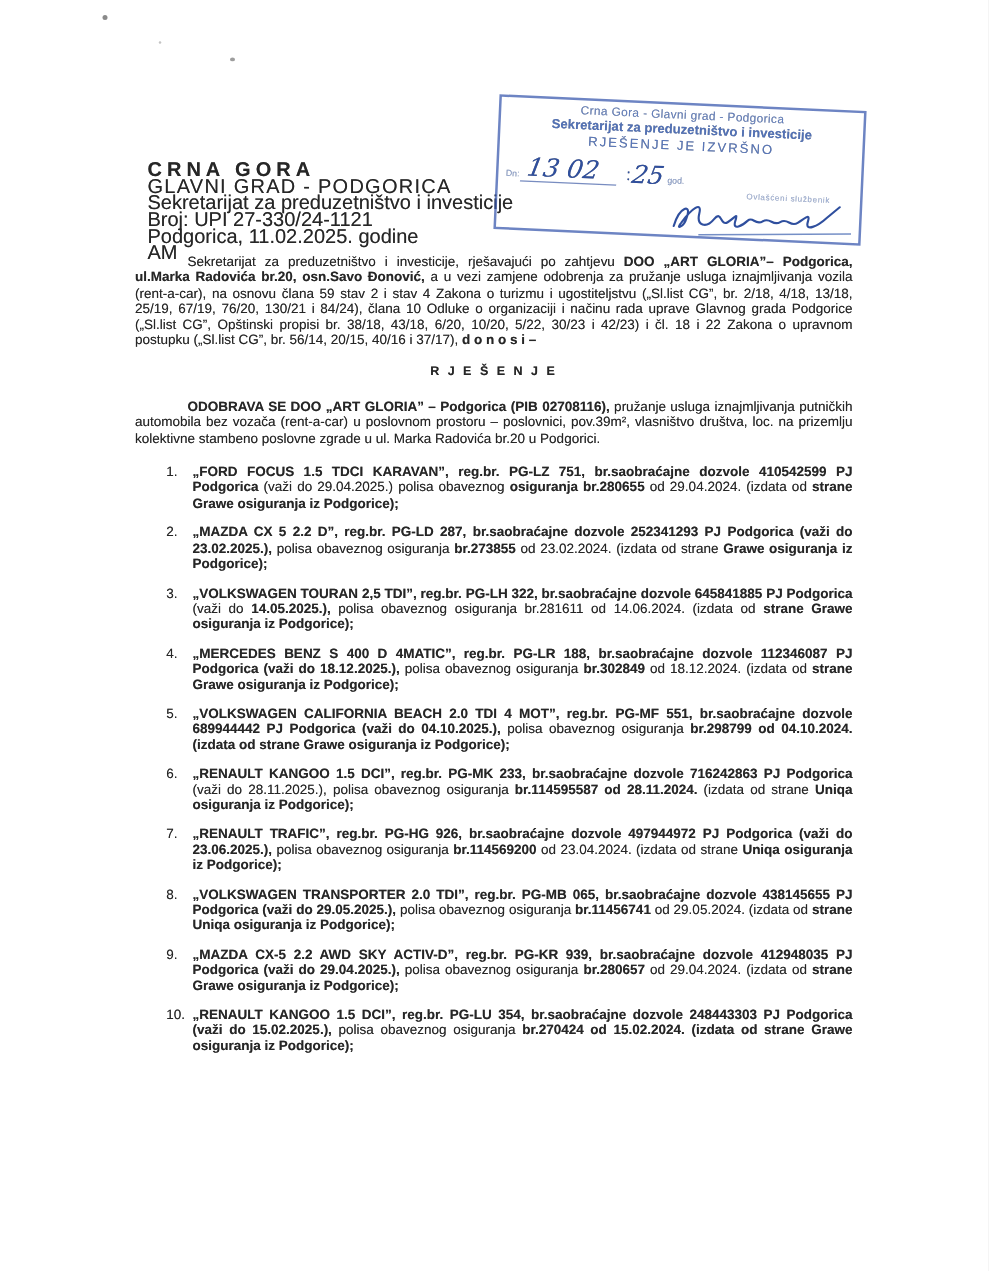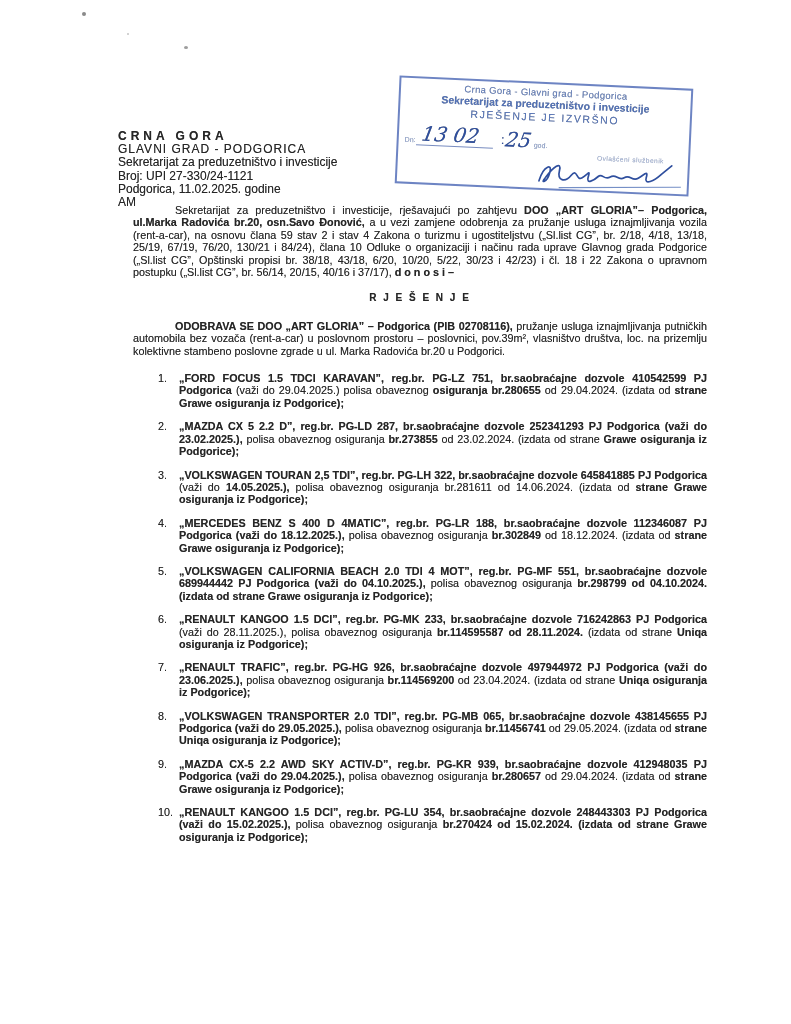--- a/index.html
+++ b/index.html
@@ -10,21 +10,21 @@
   }
   .scan-tone { text-shadow:0 0 0.45px rgba(40,40,40,0.55); }
 
   
   .speck { position:absolute; background:#8a8a8a; border-radius:50%; }
   .speck.s1 { left:82px;  top:12px; width:4px; height:4px; }
   .speck.s2 { left:184px; top:46px; width:4px; height:3px; background:#9d9d9d; }
   .speck.s3 { left:127px; top:33px; width:2px; height:2px; background:#c4c4c4; }
 
   
-  .letterhead { position:absolute; left:118px; top:130px; font-size:12px; line-height:13.2px; }
+  .letterhead { position:absolute; left:118px; top:130px; font-size:16px; line-height:13.2px; }
   .lh-country { font-weight:bold; letter-spacing:4px; }
   .lh-city    { letter-spacing:1px; }
 
   
   .stamp {
     position:absolute; left:397px; top:82px; width:294px; height:108px;
     transform:rotate(2.6deg); transform-origin:center;
     border:2px solid rgba(52,84,172,0.72);
     color:#3b5fae; padding:3px 6px 2px; box-sizing:border-box;
   }
@@ -39,21 +39,21 @@
   }
   .st-hw-date { border-bottom:1.3px solid rgba(47,79,158,.65); padding:0 16px 1px 4px; }
   .st-colon { font-size:13px; margin:0 1px 2px 6px; color:#2f4f9e; }
   .st-year-suffix { font-size:7px; opacity:.6; margin-left:3px; padding-bottom:2px; }
   .st-sign-row { position:relative; height:28px; }
   .st-official { position:absolute; right:18px; top:1px; font-size:6.5px; opacity:.5; letter-spacing:.5px; }
   .st-signature { position:absolute; right:-10px; bottom:-14px; width:160px; height:40px; }
 
   
   .doc-body {
-    position:absolute; left:133px; top:204px; width:574px;
+    position:absolute; left:108px; top:204px; width:574px;
     font-size:10.8px; line-height:12.4px; text-align:justify;
   }
   .para { margin:0 0 12px 0; text-indent:42px; }
   .para.intro { margin-bottom:13px; }
   .doc-title {
     text-align:center; text-indent:0; font-size:10px; font-weight:bold;
     letter-spacing:2px; margin:14px 0 15px;
   }
   .b { font-weight:bold; }
   .vehicle-list { list-style:none; margin:15px 0 0; padding:0 0 0 25px; }

